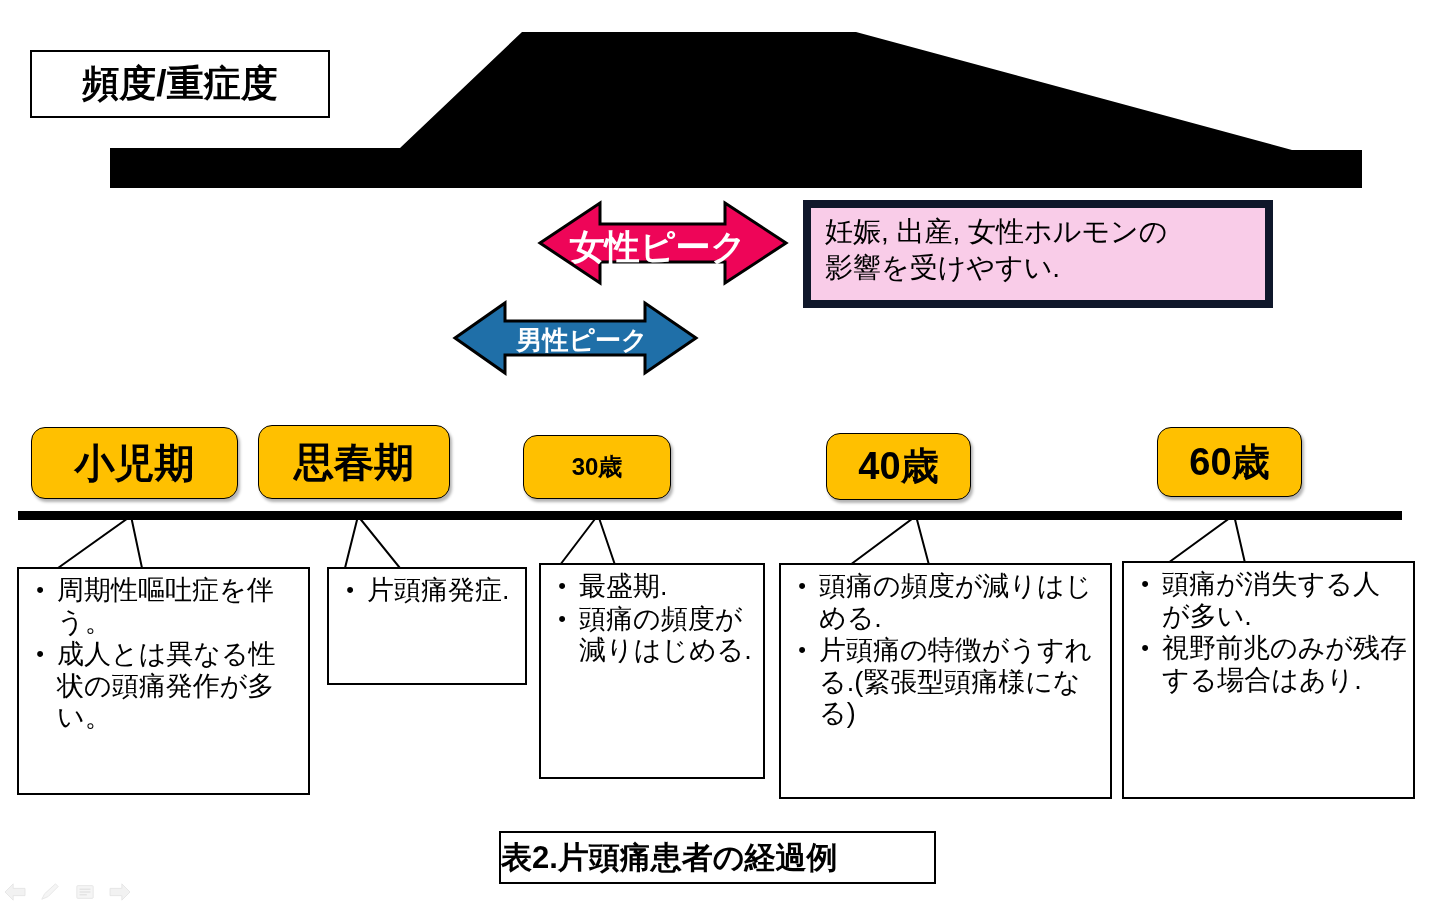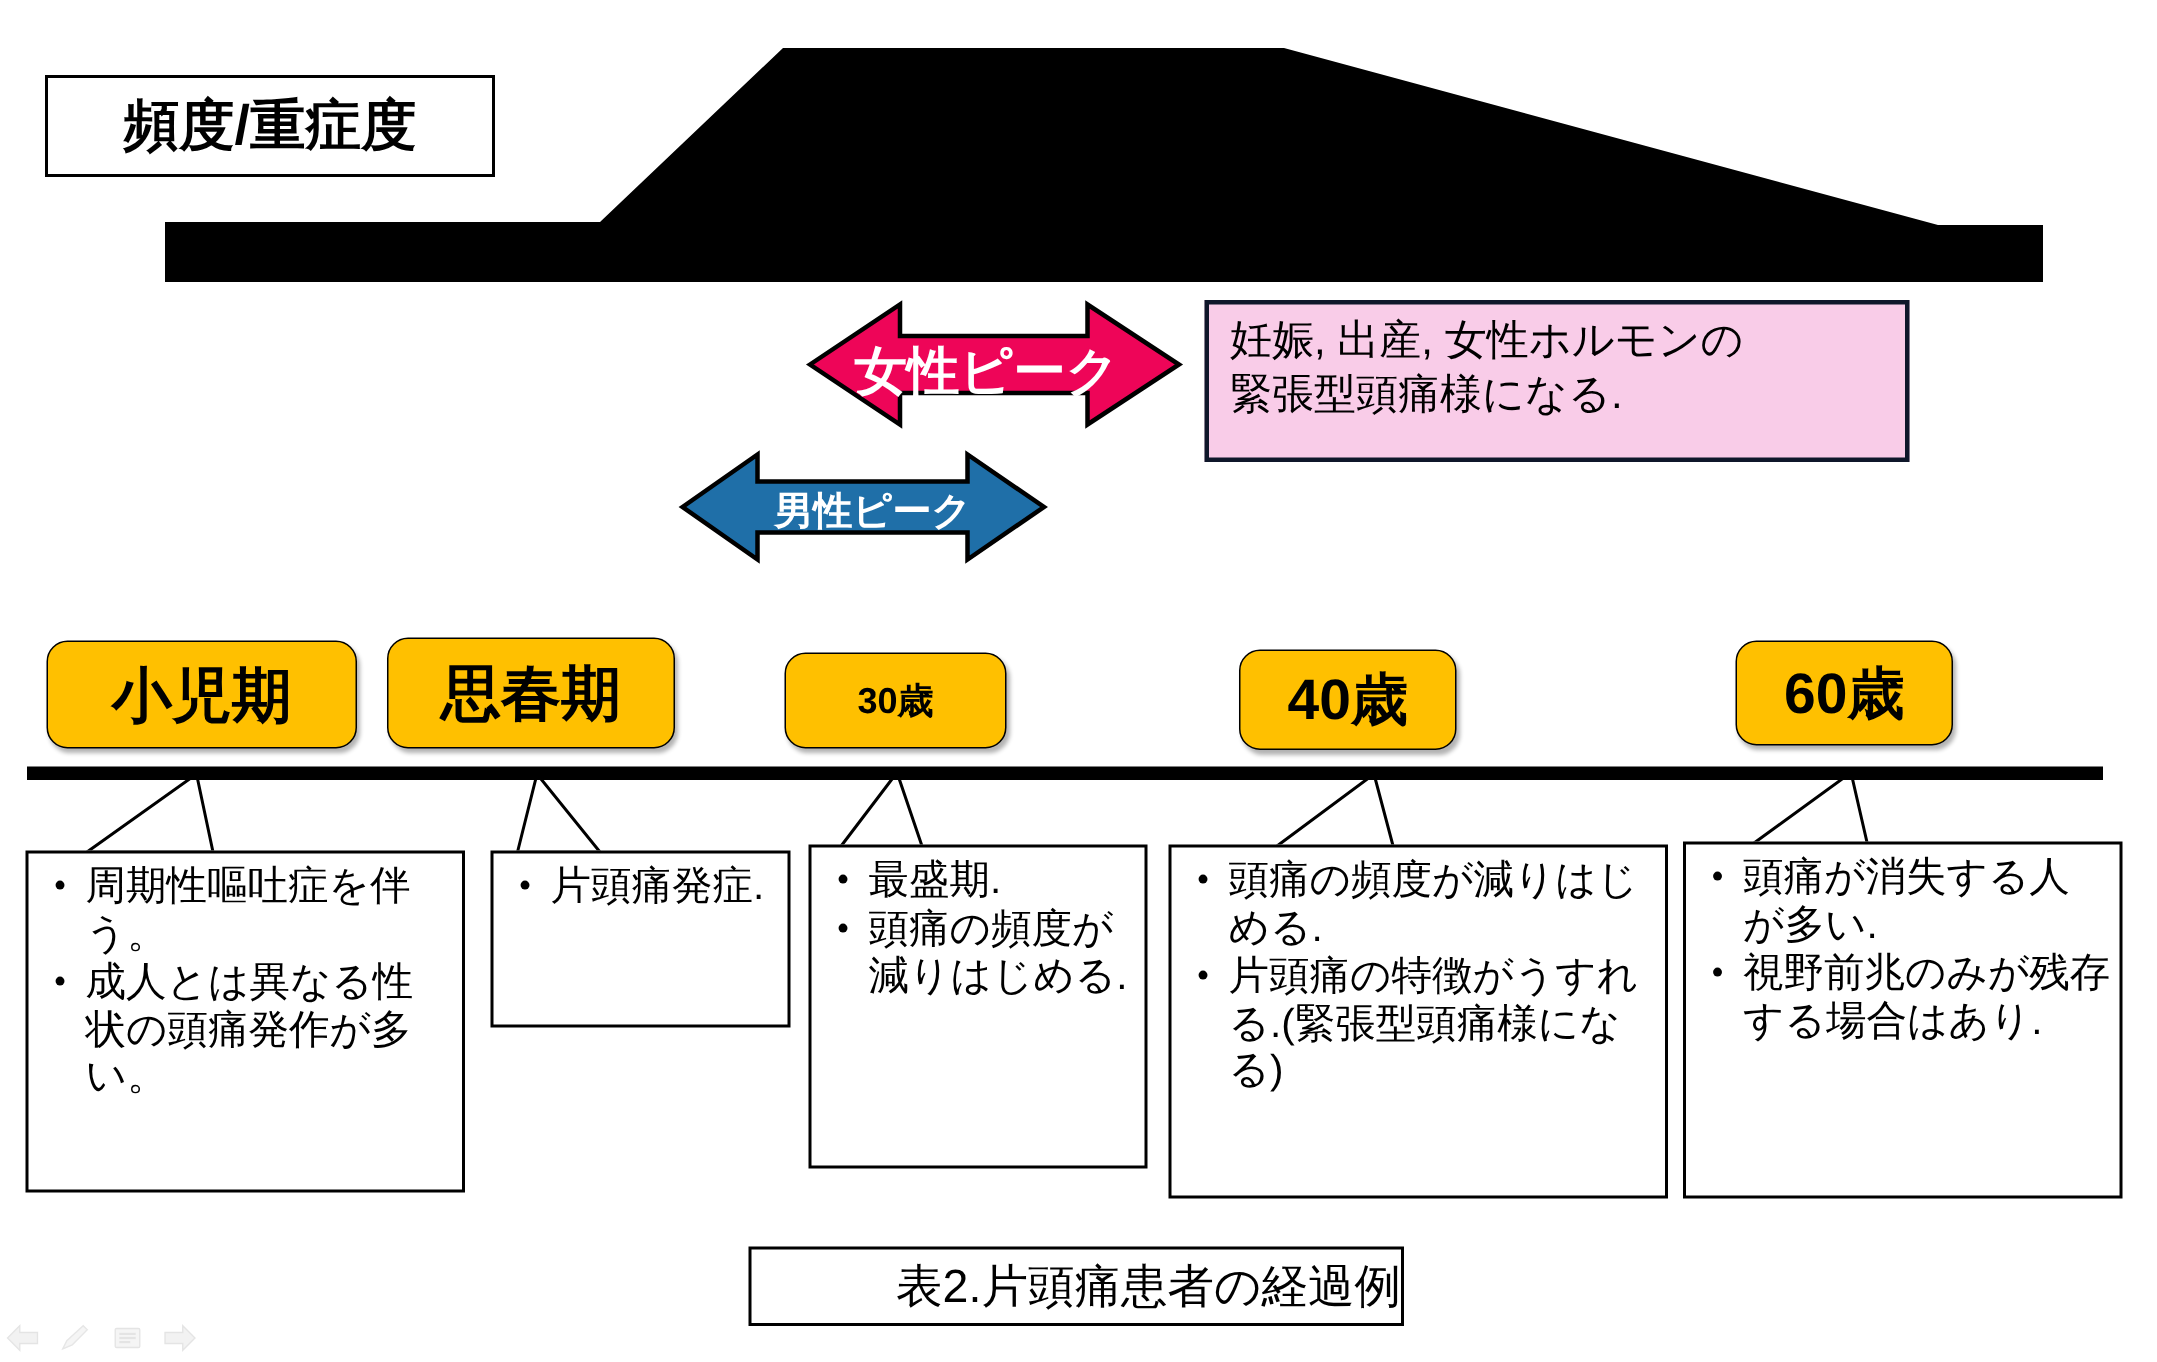--- a/index.html
+++ b/index.html
@@ -37,21 +37,21 @@
     position:absolute;color:#ffffff;font-weight:bold;
     font-size:35px;white-space:nowrap;z-index:5;
     text-align:center;
   }
   #female-arrow-label{left:558px;top:224px;width:200px;}
   #male-arrow-label{left:487px;top:323px;width:190px;font-size:26px;}
 
   
   #hormone-note{
     left:803px;top:200px;width:470px;height:108px;
-    border:3px solid #0f172a;background:#F9CCE8;
+    border:8px solid #0f172a;background:#F9CCE8;
     padding:6px 12px 4px 14px;
     font-size:28px;line-height:1.30;color:#000;
     z-index:5;
   }
 
   
   #timeline-axis{
     left:18px;top:511px;width:1384px;height:9px;background:#000;z-index:3;
   }
 
@@ -93,22 +93,22 @@
   #callout-4{left:1122px;top:561px;width:293px;height:238px;}
 
   #callout-2 li,#callout-1 li{font-size:27px;}
   #callout-3 li{font-size:27px;}
   #callout-4 li{font-size:27px;}
 
   
   #caption-box{
     left:499px;top:831px;width:437px;height:53px;
     border:2px solid #000;background:#fff;
-    display:flex;align-items:center;justify-content:flex-end;
-    font-size:31px;color:#000;z-index:5;
+    display:flex;align-items:center;justify-content:flex-start;
+    font-size:31px;color:#000;z-index:5;font-weight:bold;
   }
 
   
   #toolbar{
     position:absolute;left:4px;top:880px;width:130px;height:24px;
     display:flex;align-items:center;gap:13px;z-index:7;opacity:.55;
   }
   #toolbar .tb-icon{
     width:22px;height:20px;display:block;
   }
@@ -130,21 +130,21 @@
 
     <polygon points="540,243 600,203 600,224 725,224 725,203 786,243 725,283 725,262 600,262 600,283" fill="#EE0558" stroke="#000000" stroke-width="3" stroke-linejoin="miter"></polygon>
 
     <polygon points="455,338 505,303 505,321 645,321 645,303 696,338 645,373 645,355 505,355 505,373" fill="#1F6FA8" stroke="#000000" stroke-width="3" stroke-linejoin="miter"></polygon>
   </svg>
   <div id="female-arrow-label" class="arrow-label">女性ピーク</div>
   <div id="male-arrow-label" class="arrow-label">男性ピーク</div>
 
   <div id="hormone-note" class="abs">
     <div>妊娠, 出産, 女性ホルモンの</div>
-    <div>緊張型頭痛様になる.</div>
+    <div>影響を受けやすい.</div>
   </div>
 
   <svg id="tail-layer" class="layer" viewBox="0 0 1438 908">
     <g fill="#ffffff" stroke="#000000" stroke-width="2" stroke-linejoin="miter">
       <polygon points="58,568 131,516 142,568"></polygon>
       <polygon points="345,568 358,516 400,568"></polygon>
       <polygon points="560,565 598,515 615,565"></polygon>
       <polygon points="850,565 916,516 929,565"></polygon>
       <polygon points="1168,563 1234,515 1245,563"></polygon>
     </g>

